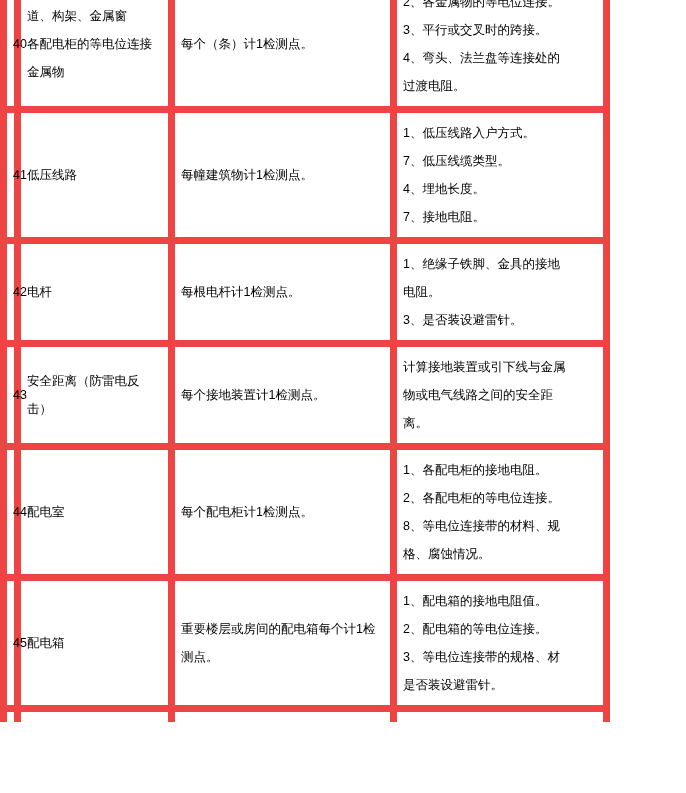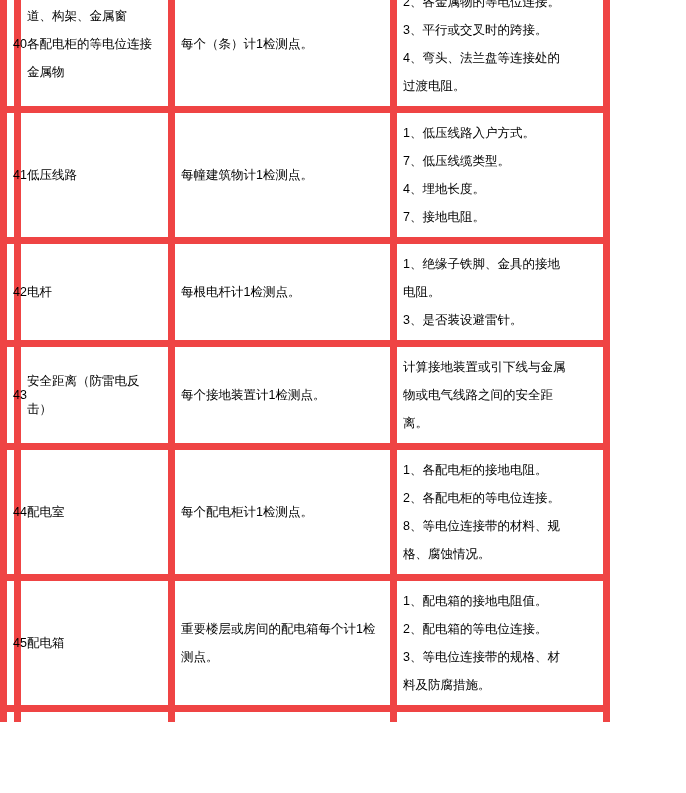--- a/index.html
+++ b/index.html
@@ -170,21 +170,21 @@
             <span class="line">配电箱</span>
           </td>
           <td class="qty">
             <span class="line">重要楼层或房间的配电箱每个计1检</span>
             <span class="line">测点。</span>
           </td>
           <td class="detail">
             <span class="line">1、配电箱的接地电阻值。</span>
             <span class="line">2、配电箱的等电位连接。</span>
             <span class="line">3、等电位连接带的规格、材</span>
-            <span class="line">料及防腐措施。</span>
+            <span class="line">是否装设避雷针。</span>
           </td>
         </tr>
 
         <tr class="last-partial">
           <td></td>
           <td></td>
           <td></td>
           <td></td>
         </tr>
 

